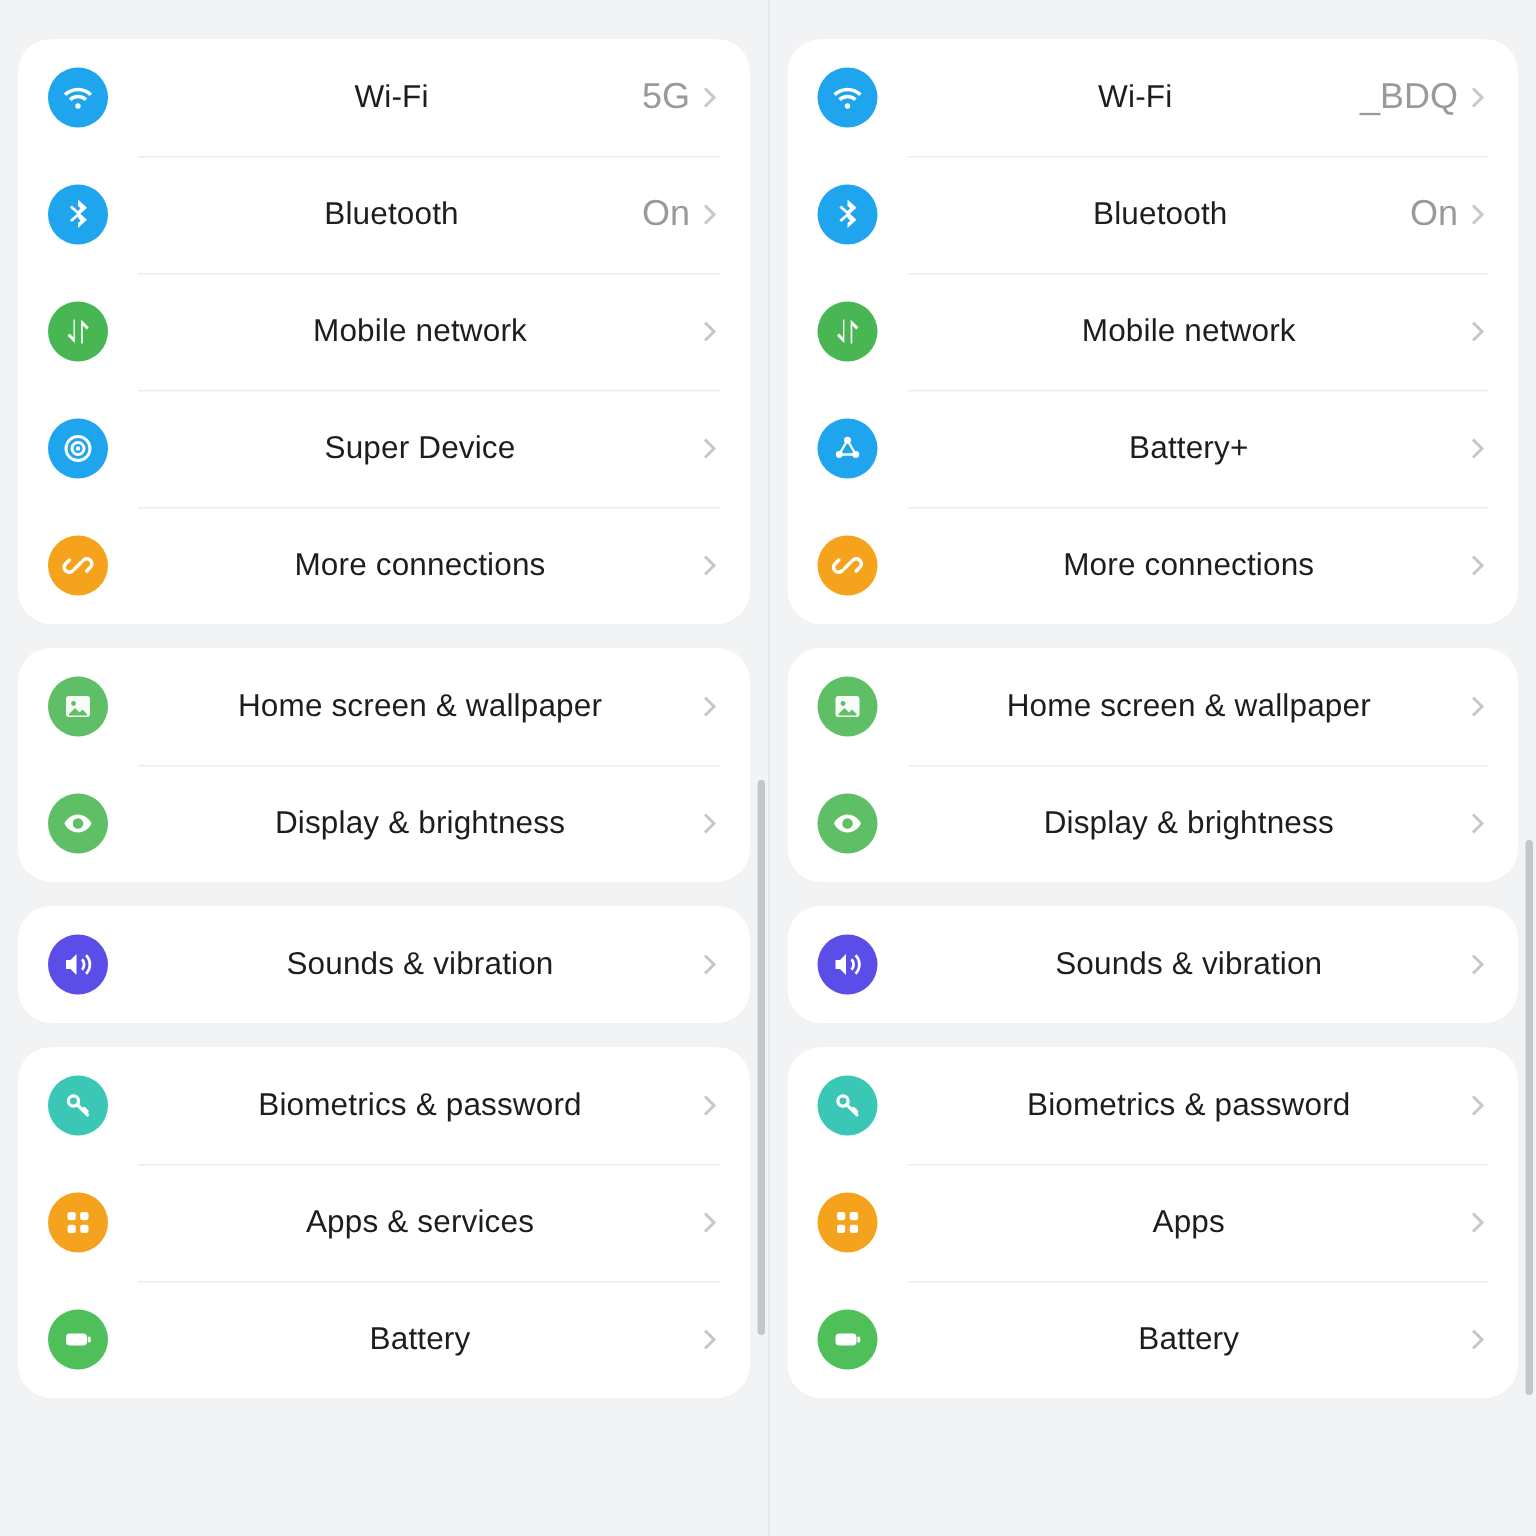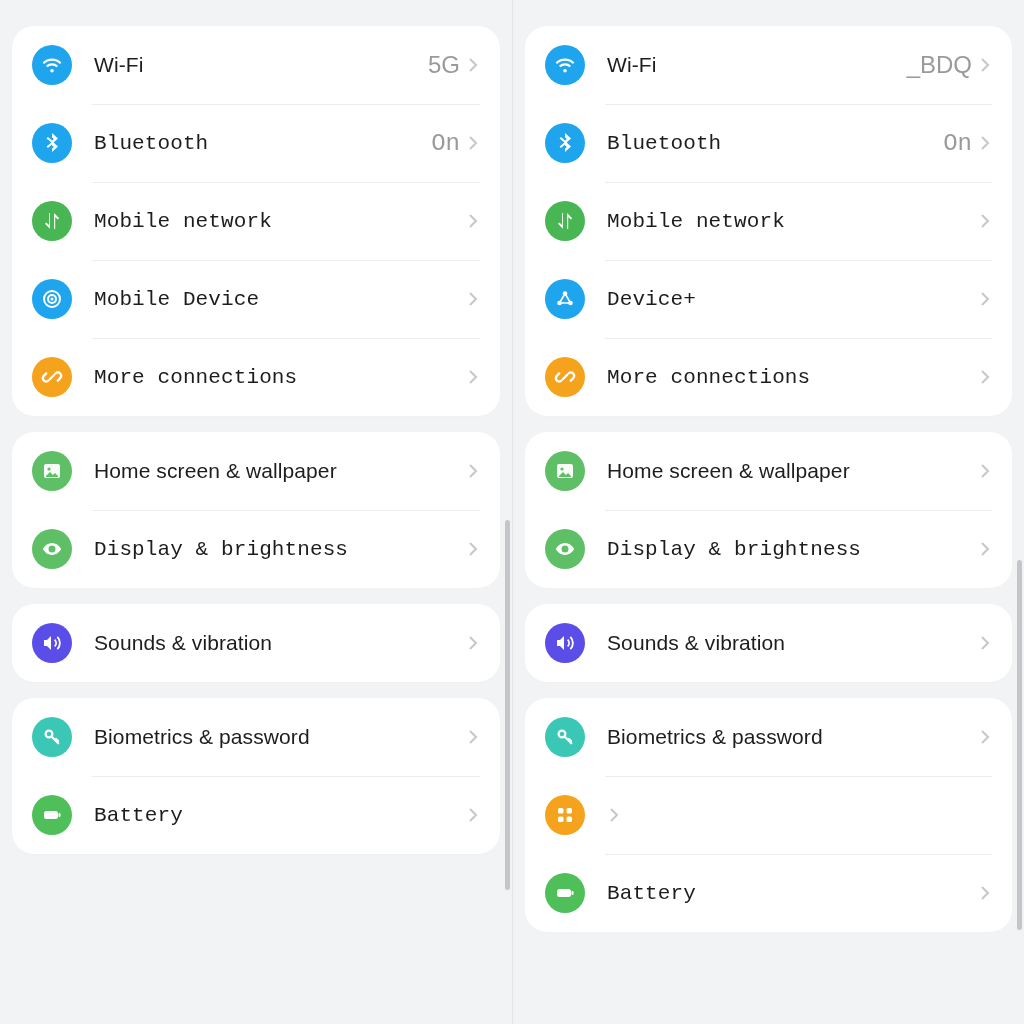--- a/index.html
+++ b/index.html
@@ -17,29 +17,30 @@
     overflow: hidden;
     position: relative;
   }
   .pane + .pane { border-left: 1px solid #e4e5e8; }
   .card {
     background: #ffffff;
     border-radius: 22px;
     margin-top: 16px;
     padding: 0 20px;
     box-shadow: 0 1px 1px rgba(0,0,0,0.01);
+    text-align: center;
   }
   .pane .card:first-child { margin-top: 26px; }
   .row {
     display: flex;
     align-items: center;
     height: 78px;
     position: relative;
   }
-  .row + .row { border-top: 1px solid #eceded; font-family: Liberation Mono, monospace; }
+  .row + .row { border-top: 1px solid #eceded; }
   .row .sep-indent { position:absolute; left:60px; right:0; top:0; height:1px; background:#eceded; }
   .row + .row { border-top: none; }
   .icon-badge {
     width: 40px; height: 40px; border-radius: 50%;
     display: flex; align-items: center; justify-content: center;
     flex: 0 0 40px;
     margin-right: 22px;
   }
   .icon-badge svg { width: 22px; height: 22px; }
   .label {
@@ -183,21 +184,21 @@
           </svg>
         </div>
     </div>
     <div class="row">
         <div class="sep-indent"></div>
       <div class="icon-badge bg-blue">
           <svg viewBox="0 0 22 22">
             <use href="#i-target"></use>
           </svg>
         </div>
-      <div class="label">Mobile Device</div>
+      <div class="label">Super Device</div>
       <div class="chev">
           <svg viewBox="0 0 10 16">
             <use href="#i-chevron"></use>
           </svg>
         </div>
     </div>
     <div class="row">
         <div class="sep-indent"></div>
       <div class="icon-badge bg-orange">
           <svg viewBox="0 0 22 22">
@@ -260,20 +261,34 @@
   </div>
 
   <div class="card">
     <div class="row">
       <div class="icon-badge bg-teal">
           <svg viewBox="0 0 22 22">
             <use href="#i-key"></use>
           </svg>
         </div>
       <div class="label">Biometrics &amp; password</div>
+      <div class="chev">
+          <svg viewBox="0 0 10 16">
+            <use href="#i-chevron"></use>
+          </svg>
+        </div>
+    </div>
+    <div class="row">
+        <div class="sep-indent"></div>
+      <div class="icon-badge bg-orange3">
+          <svg viewBox="0 0 22 22">
+            <use href="#i-grid"></use>
+          </svg>
+        </div>
+      <div class="label">Apps &amp; services</div>
       <div class="chev">
           <svg viewBox="0 0 10 16">
             <use href="#i-chevron"></use>
           </svg>
         </div>
     </div>
     <div class="row">
         <div class="sep-indent"></div>
       <div class="icon-badge bg-green4">
           <svg viewBox="0 0 22 22">
@@ -336,21 +351,21 @@
           </svg>
         </div>
     </div>
     <div class="row">
         <div class="sep-indent"></div>
       <div class="icon-badge bg-blue">
           <svg viewBox="0 0 22 22">
             <use href="#i-share"></use>
           </svg>
         </div>
-      <div class="label">Device+</div>
+      <div class="label">Battery+</div>
       <div class="chev">
           <svg viewBox="0 0 10 16">
             <use href="#i-chevron"></use>
           </svg>
         </div>
     </div>
     <div class="row">
         <div class="sep-indent"></div>
       <div class="icon-badge bg-orange">
           <svg viewBox="0 0 22 22">
@@ -426,20 +441,21 @@
           </svg>
         </div>
     </div>
     <div class="row">
         <div class="sep-indent"></div>
       <div class="icon-badge bg-orange3">
           <svg viewBox="0 0 22 22">
             <use href="#i-grid"></use>
           </svg>
         </div>
+      <div class="label">Apps</div>
       <div class="chev">
           <svg viewBox="0 0 10 16">
             <use href="#i-chevron"></use>
           </svg>
         </div>
     </div>
     <div class="row">
         <div class="sep-indent"></div>
       <div class="icon-badge bg-green4">
           <svg viewBox="0 0 22 22">

